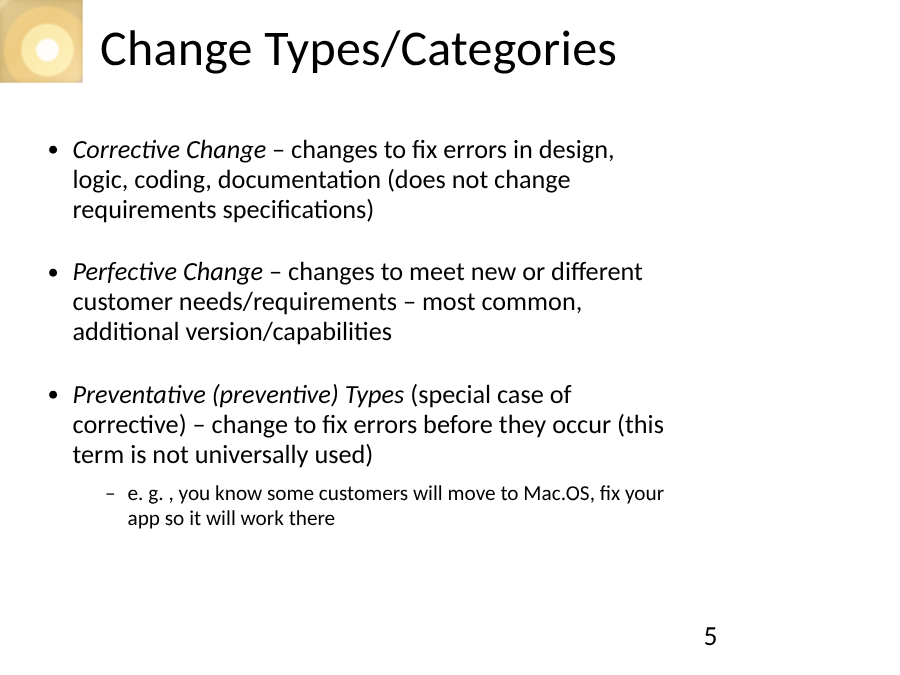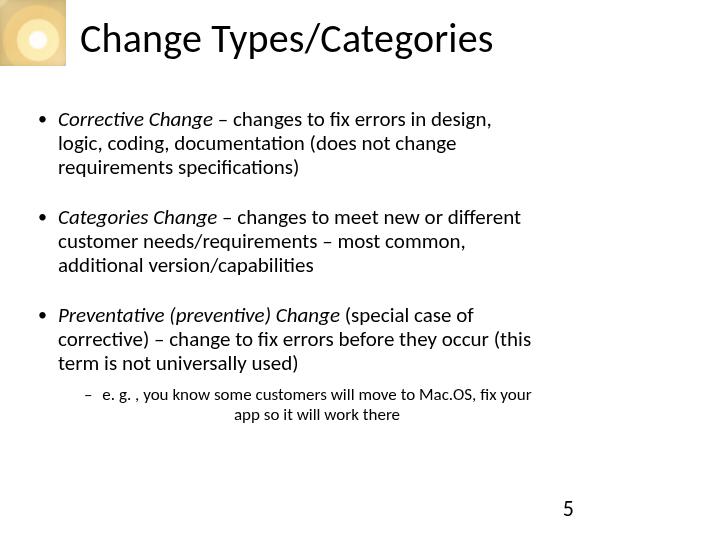--- a/index.html
+++ b/index.html
@@ -70,21 +70,20 @@
     line-height: 1.25;
   }
   .term {
     font-style: italic;
     text-align: center;
   }
   ul.sub {
     list-style: none;
     margin: 10px 0 0 0;
     padding: 0 0 0 26px;
-    text-align: center;
   }
   ul.sub > li {
     position: relative;
     padding-left: 18px;
     font-size: 17px;
     line-height: 1.18;
   }
   ul.sub > li::before {
     content: "–";
     position: absolute;
@@ -110,25 +109,25 @@
 
   <div class="body">
     <ul class="bullets">
 
       <li>
         <span class="term">Corrective Change</span><span> – changes to fix errors in design, logic, coding, documentation (does not change requirements specifications)</span>
       </li>
 
 
       <li>
-        <span class="term">Categories Change</span><span> – changes to meet new or different customer needs/requirements – most common, additional version/capabilities</span>
+        <span class="term">Perfective Change</span><span> – changes to meet new or different customer needs/requirements – most common, additional version/capabilities</span>
       </li>
 
       <li>
-        <span class="term">Preventative (preventive) Change</span><span> (special case of corrective) – change to fix errors before they occur (this term is not universally used)</span>
+        <span class="term">Preventative (preventive) Types</span><span> (special case of corrective) – change to fix errors before they occur (this term is not universally used)</span>
         <ul class="sub">
           <li>
             <span>e. g. , you know some customers will move to Mac.OS, fix your app so it will work there</span>
           </li>
         </ul>
       </li>
 
     </ul>
   </div>
 

